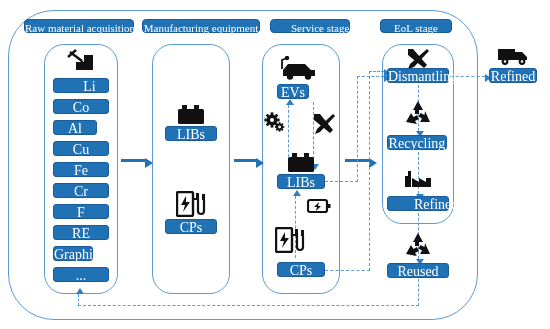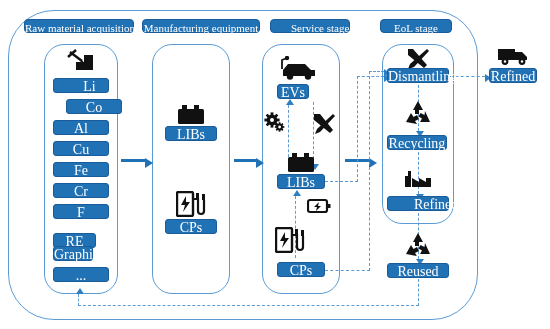--- a/index.html
+++ b/index.html
@@ -64,27 +64,27 @@
   <div class="icon" style="left:66px;top:48px;width:30px;height:24px;">
     <svg width="28" height="23" viewBox="0 0 28 23">
       <path d="M2 21 L26 21 L26 6 L17 6 L17 13 L9 13 L9 21 Z" fill="#111111"></path>
       <path d="M3 3 L15 12" stroke="#111111" stroke-width="2.4" fill="none"></path>
       <path d="M1 8 L9 1" stroke="#111111" stroke-width="2.4" fill="none"></path>
       <polygon points="13,10 18,14 15,16" fill="#111111"></polygon>
     </svg>
   </div>
 
   <div class="chip" style="left:53px;top:78px;width:56px;padding-left:17px;">Li</div>
-  <div class="chip" style="left:53px;top:99px;width:56px;margin-left:13px;">Co</div>
-  <div class="chip" style="left:53px;top:120px;width:56px;">Al</div>
+  <div class="chip" style="left:53px;top:99px;width:56px;">Co</div>
+  <div class="chip" style="left:53px;top:120px;width:44px;">Al</div>
   <div class="chip" style="left:53px;top:141px;width:56px;">Cu</div>
   <div class="chip" style="left:53px;top:162px;width:56px;">Fe</div>
   <div class="chip" style="left:53px;top:183px;width:56px;">Cr</div>
   <div class="chip" style="left:53px;top:204px;width:56px;">F</div>
-  <div class="chip" style="left:53px;top:225px;width:43px;margin-top:8px;">RE</div>
+  <div class="chip" style="left:53px;top:225px;width:56px;">RE</div>
   <div class="chip" style="left:53px;top:246px;width:40px;">Graphite</div>
   <div class="chip" style="left:53px;top:267px;width:56px;">...</div>
 
   <div class="icon" style="left:176px;top:104px;width:30px;height:20px;">
     <svg width="28" height="19" viewBox="0 0 28 19">
       <rect x="5" y="0" width="5" height="4" fill="#111111"></rect>
       <rect x="17" y="0" width="5" height="4" fill="#111111"></rect>
       <rect x="1" y="4" width="26" height="15" rx="1.5" fill="#111111"></rect>
     </svg>
   </div>

